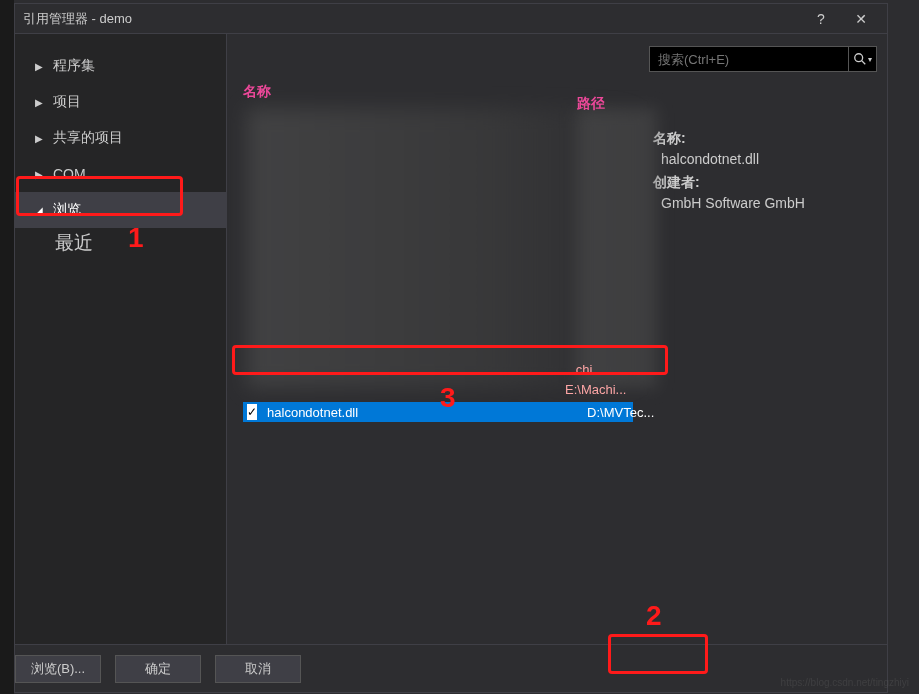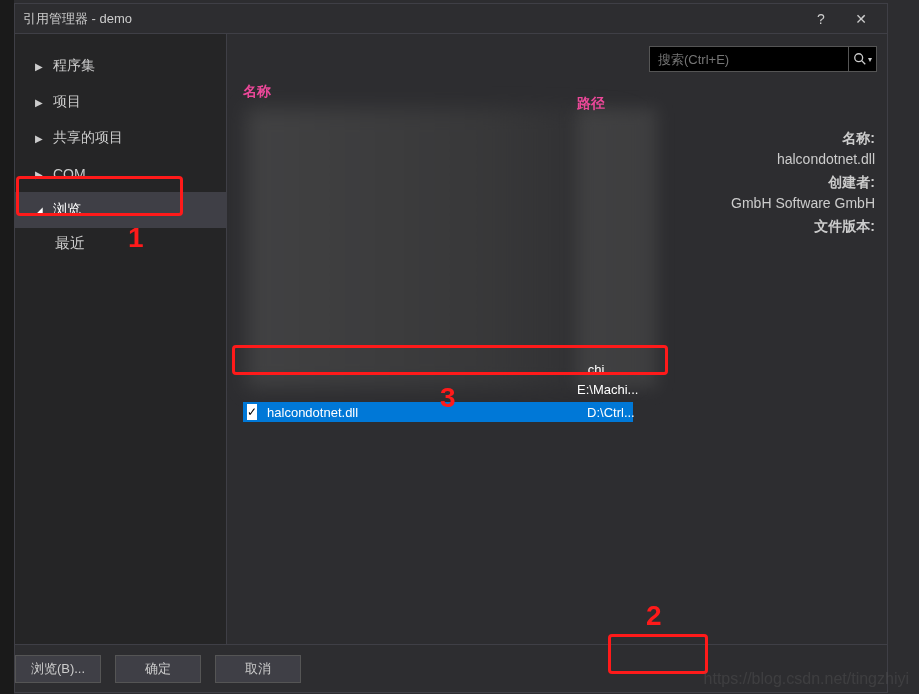--- a/index.html
+++ b/index.html
@@ -55,21 +55,21 @@
       padding-left: 20px;
       cursor: pointer;
       color: #cccccc;
       font-size: 14px;
     }
     .nav-item .caret {
       width: 12px; display: inline-block; font-size: 10px; margin-right: 6px;
     }
     .nav-item.selected { background: #3f3f46; color: #ffffff; }
     .nav-sub {
-      padding-left: 40px; height: 30px; display: flex; align-items: center; font-size: 15px;
+      padding-left: 40px; height: 30px; display: flex; align-items: center; font-size: 19px;
       cursor: pointer;
     }
     .main {
       flex: 1;
       display: flex;
       flex-direction: column;
       position: relative;
     }
     .top-search {
       position: absolute; right: 10px; top: 12px; width: 228px; height: 26px;
@@ -105,37 +105,36 @@
     }
     .blur-area2 {
       position: absolute; top: 28px; left: 350px; width: 80px; height: 280px;
       background: #505050; filter: blur(8px); opacity: 0.5;
     }
     .visible-row {
       position: absolute; left: 16px; right: 10px; height: 20px;
       display: flex; align-items: center; font-size: 13px;
     }
     .row-partial {
-      position: absolute; left: 350px; height: 20px; color: #ffffff; font-size: 13px;
+      position: absolute; left: 338px; height: 20px; color: #fca5a5; font-size: 13px;
     }
     .row-selected {
       background: #0078d7; color: #ffffff;
     }
     .row-selected .chk {
       width: 16px; height: 16px; background: #fff; margin: 0 10px 0 4px;
       display: flex; align-items: center; justify-content: center; color: #000; font-size: 12px;
     }
     .row-selected .name-cell { flex: 0 0 320px; }
     .row-selected .path-cell { }
     .details {
       width: 244px;
       padding: 46px 12px 0 10px;
       font-size: 14px;
       line-height: 1.5;
-      text-align: right;
     }
     .details .label { font-weight: bold; margin-top: 2px; }
     .details .value { margin-left: 8px; margin-bottom: 2px; }
     .footer {
       height: 48px;
       border-top: 1px solid #3f3f46;
       display: flex; align-items: center; justify-content: flex-start;
       padding-right: 16px; gap: 14px;
     }
     .btn {
@@ -146,21 +145,21 @@
     .annot {
       position: absolute; border: 3px solid #ff1a1a; border-radius: 4px;
       pointer-events: none;
     }
     .annot-lbl {
       position: absolute; color: #ff1a1a; font-size: 28px; font-weight: bold;
       pointer-events: none; font-family: Arial;
     }
     .hidden-edge { position: absolute; left: 0; top: 0; width: 14px; height: 694px; background: #1a1a1a; }
     .watermark {
-      position: absolute; right: 10px; bottom: 6px; color: #666; font-size: 16px; opacity: 0.3;
+      position: absolute; right: 10px; bottom: 6px; color: #666; font-size: 10px; opacity: 0.3;
     }
   </style>
 </head>
 <body>
 
 <div class="hidden-edge"></div>
 
 <div class="window">
   <div class="titlebar">
     <span class="title">引用管理器 - demo</span>
@@ -216,30 +215,29 @@
 
           <div class="blur-area"></div>
           <div class="blur-area2"></div>
 
           <div class="row-partial" style="top:282px;">...chi...</div>
           <div class="row-partial" style="top:302px;">E:\Machi...</div>
 
           <div class="visible-row row-selected" style="top:322px;">
             <div class="chk">✓</div>
             <div class="name-cell">halcondotnet.dll</div>
-            <div class="path-cell">D:\Ctrl...</div>
+            <div class="path-cell">D:\MVTec...</div>
           </div>
         </div>
 
         <div class="details">
           <div class="label">名称:</div>
           <div class="value">halcondotnet.dll</div>
           <div class="label">创建者:</div>
           <div class="value">GmbH Software GmbH</div>
-          <div class="label">文件版本:</div>
         </div>
       </div>
     </div>
   </div>
 
   <div class="footer">
     <div class="btn">浏览(B)...</div>
     <div class="btn">确定</div>
     <div class="btn">取消</div>
   </div>

